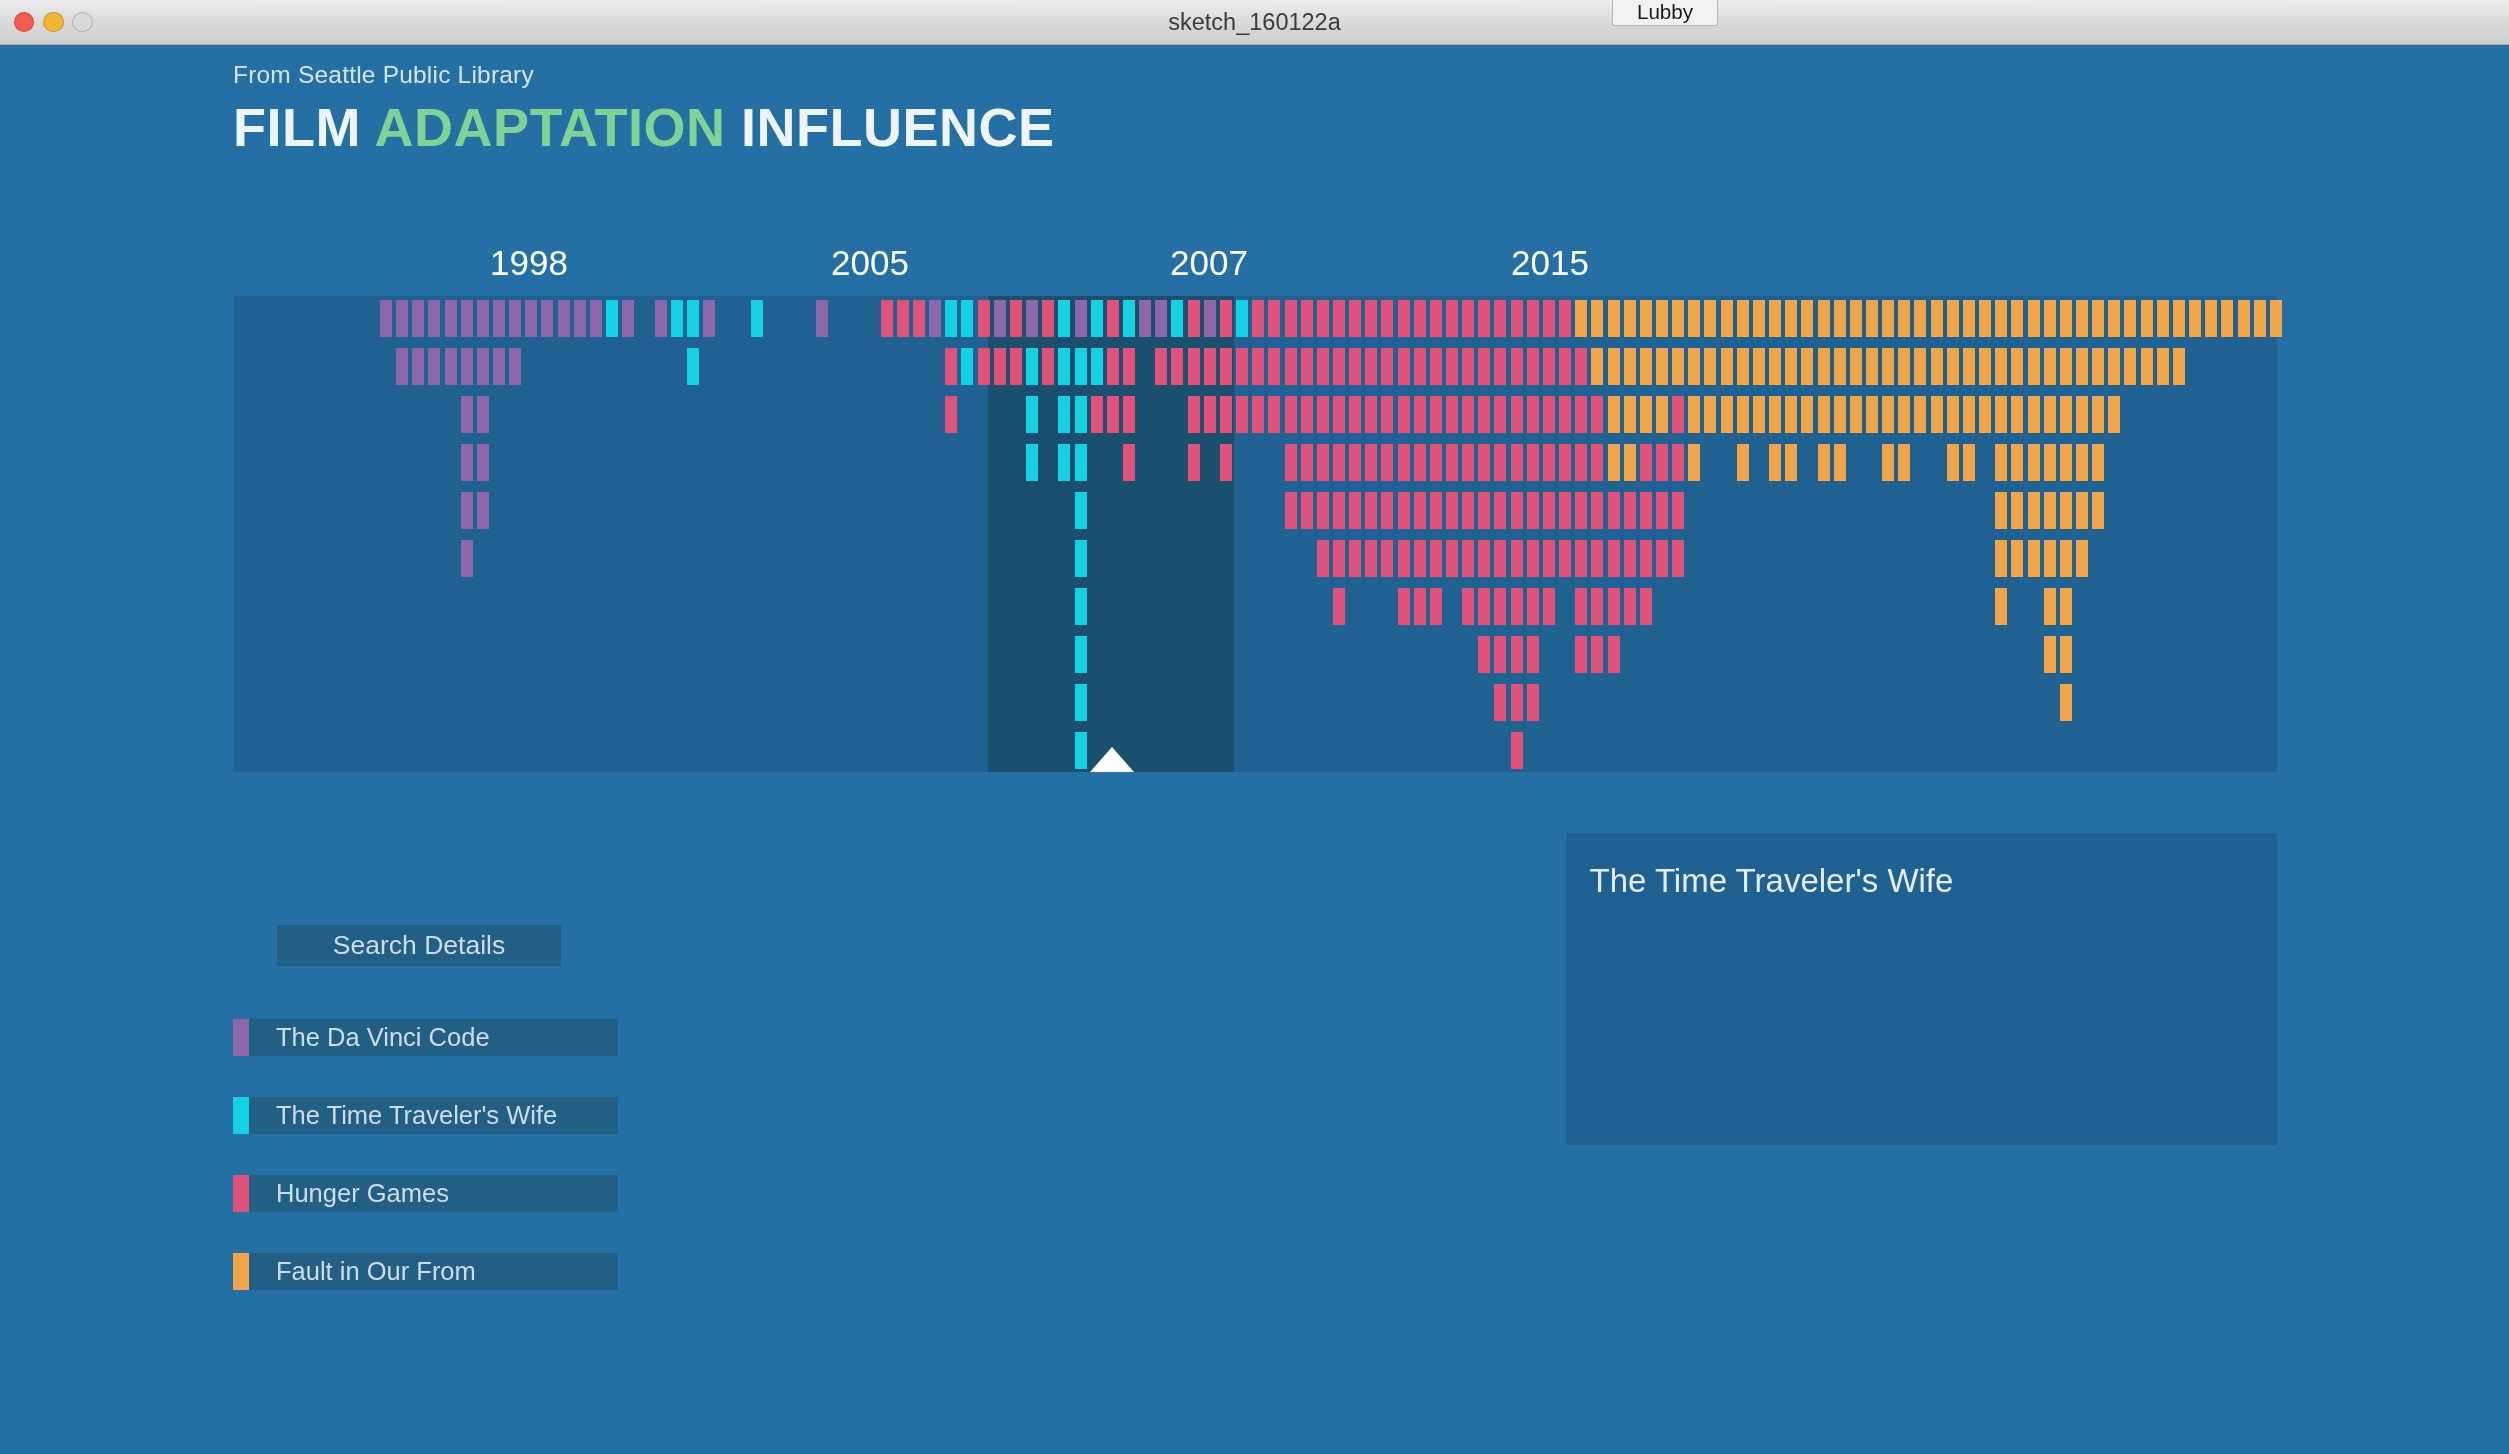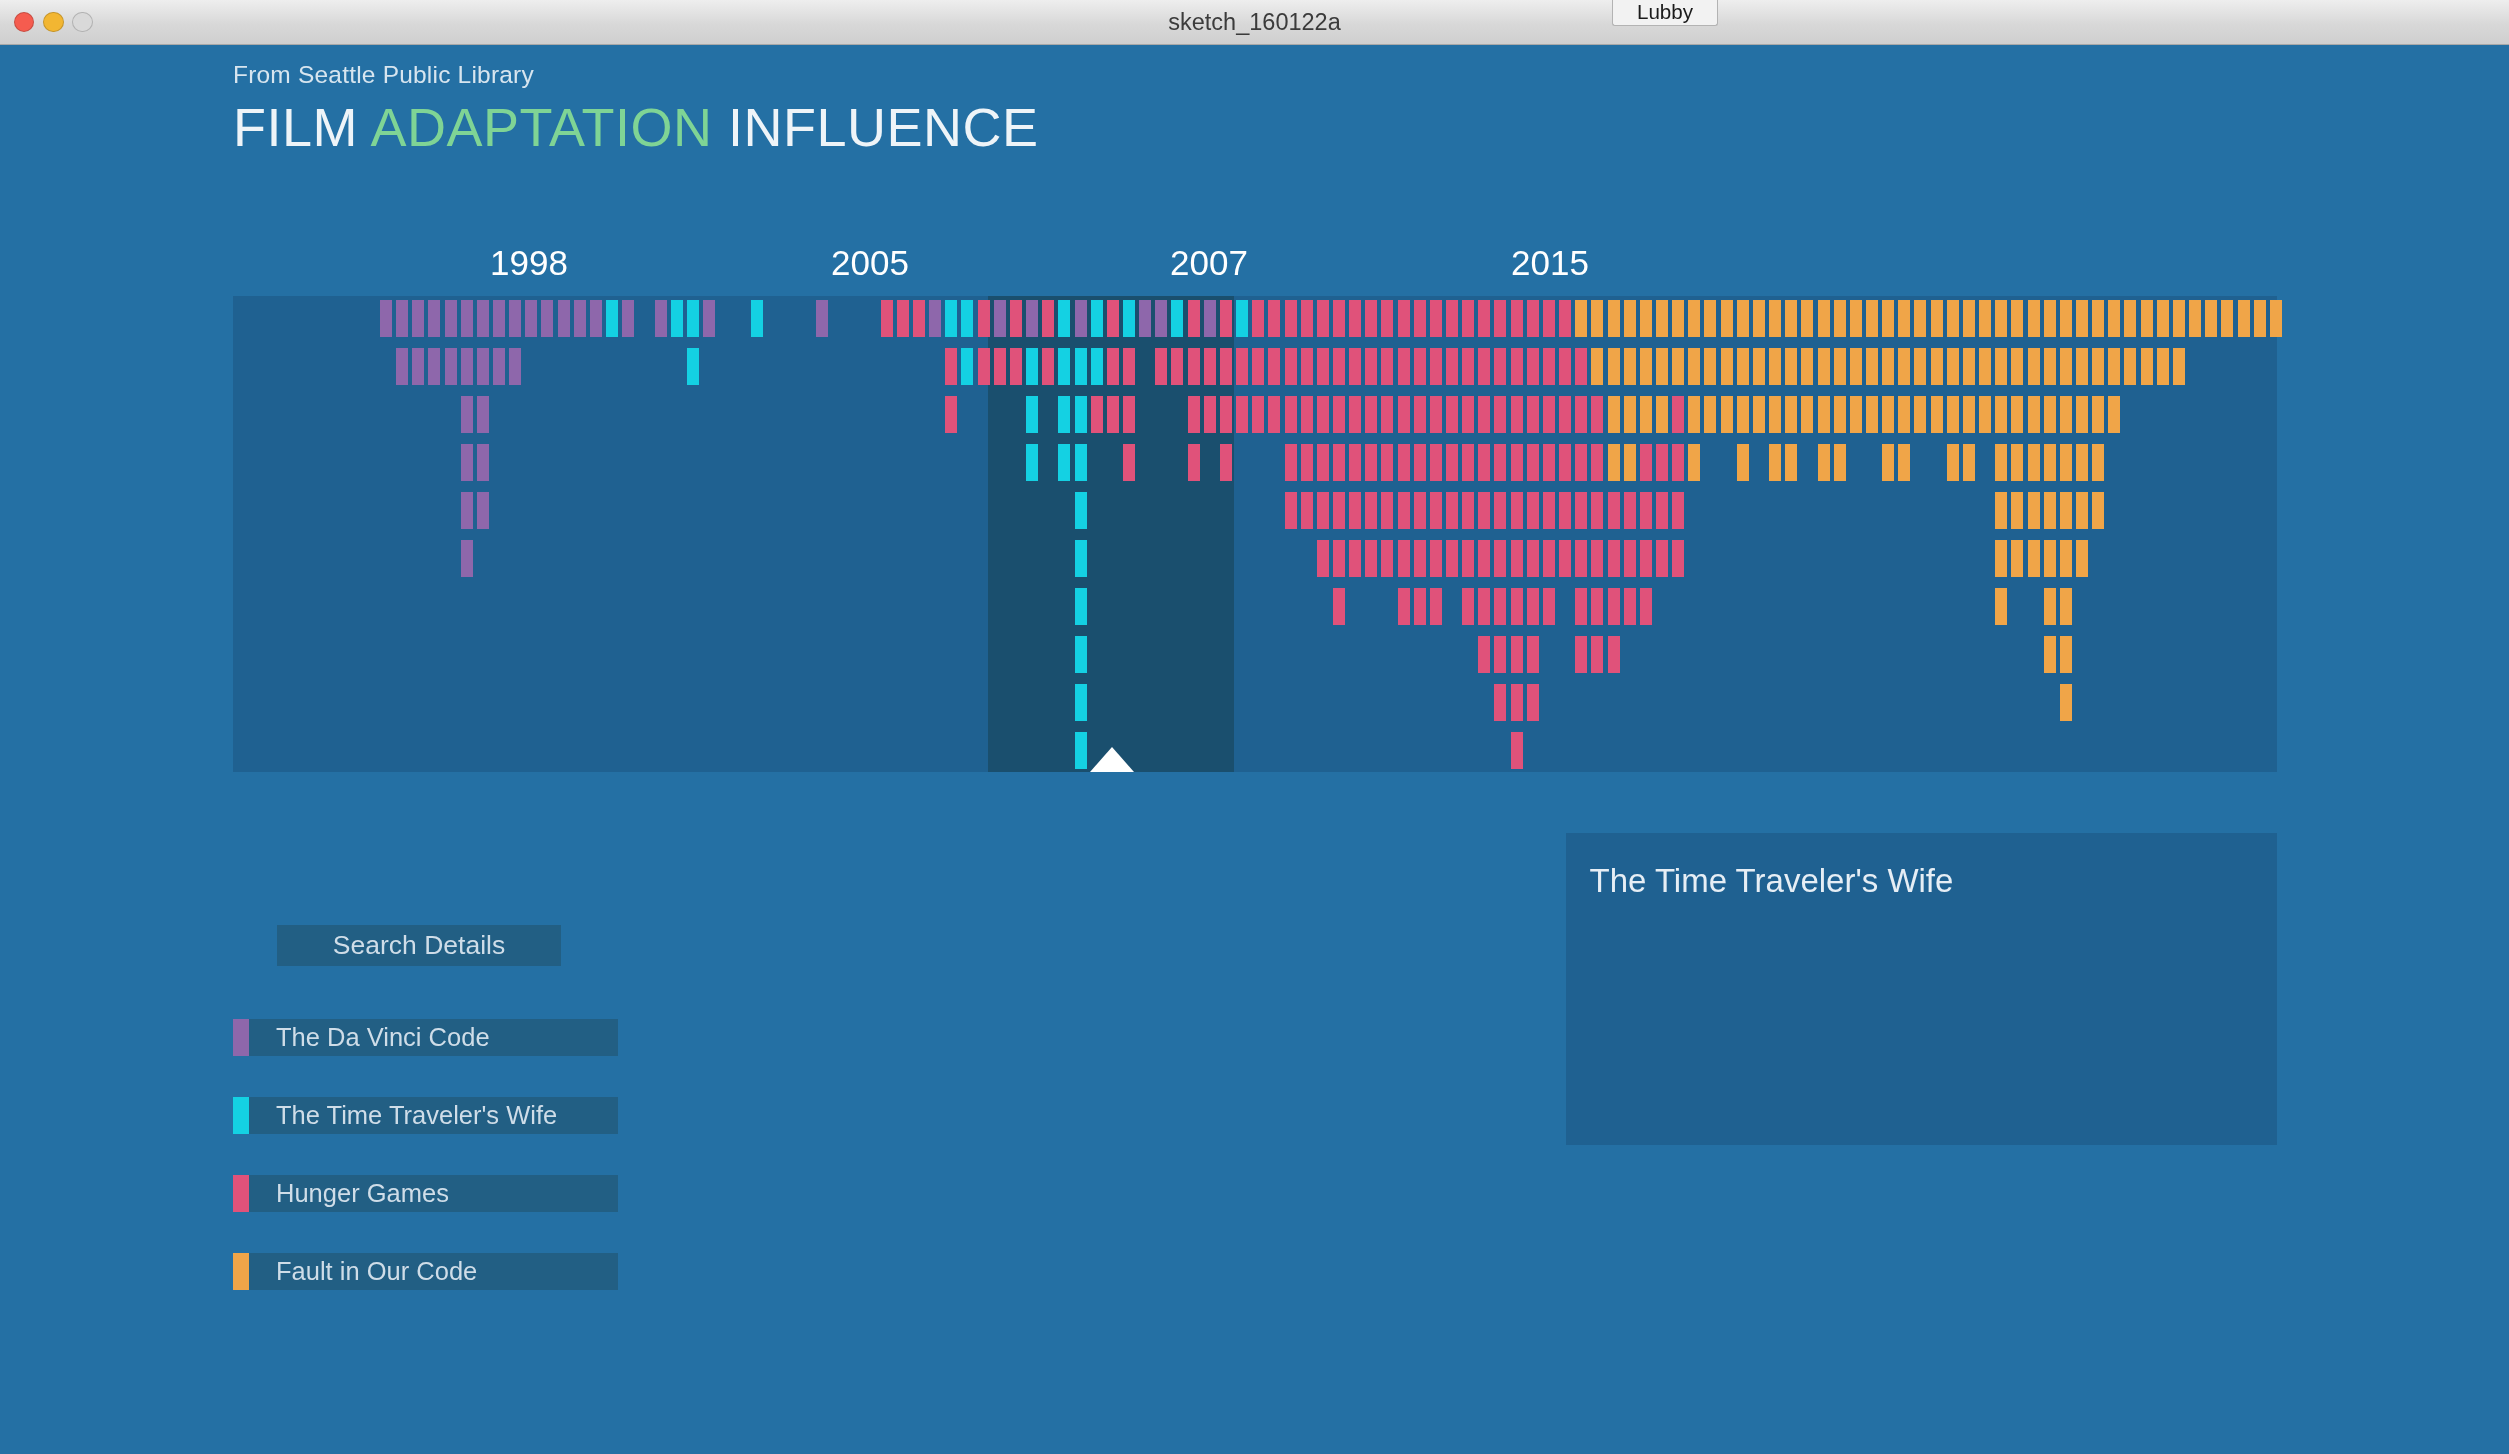--- a/index.html
+++ b/index.html
@@ -33,21 +33,21 @@
     background: #f2f2f2; border: 1px solid #b3b3b3; border-top: none;
     border-radius: 0 0 2.9px 2.9px;
     text-align: center; line-height: 49px;
     font-size: 20.6px; color: #1b1b1b;
   }
 
   
   #header { position: absolute; left: 233px; top: 61px; }
   #source-label { font-size: 24.5px; color: #d7e5ef; letter-spacing: 0.2px; }
   #main-title {
-    font-size: 54px; color: #eef4f8; font-weight: 400;
+    font-size: 54px; color: #eef4f8; font-weight: 700;
     letter-spacing: 0.5px; margin-top: 6.9px; white-space: nowrap;
   }
   #main-title .accent { color: #7fd495; }
   #subtitle { font-size: 24.5px; color: #dbe8f1; margin-top: 9.8px; letter-spacing: 0.1px; }
 
   
   #year-axis { position: absolute; left: 233px; top: 243px; width: 2044px; height: 49px; }
   .year-tick {
     position: absolute; top: 0;
     font-size: 35px; color: #ffffff; white-space: nowrap;
@@ -576,20 +576,20 @@
       <span class="legend-text">The Time Traveler's Wife</span>
     </div>
     <div class="legend-row">
       <span class="legend-swatch" style="background: rgb(224, 82, 122);"></span>
       <span class="legend-pill"></span>
       <span class="legend-text">Hunger Games</span>
     </div>
     <div class="legend-row">
       <span class="legend-swatch" style="background: rgb(240, 165, 72);"></span>
       <span class="legend-pill"></span>
-      <span class="legend-text">Fault in Our Code</span>
+      <span class="legend-text">Fault in Our From</span>
     </div>
   </div>
 
 <div id="info-panel">
   <div id="info-title">The Time Traveler's Wife</div>
 </div>
 
 
 </body></html>

